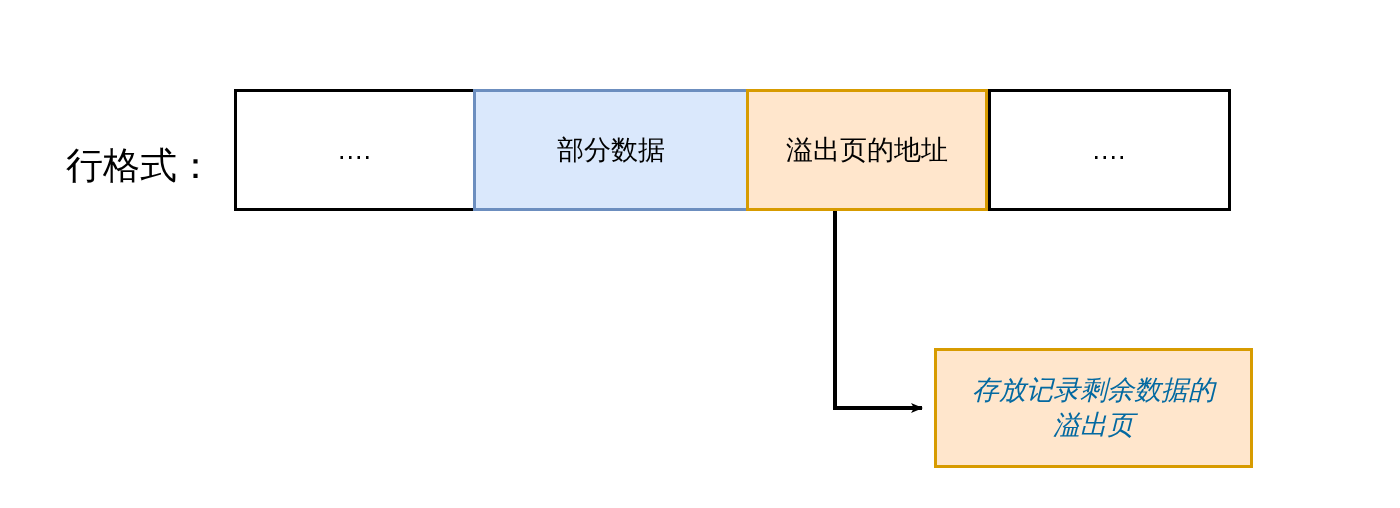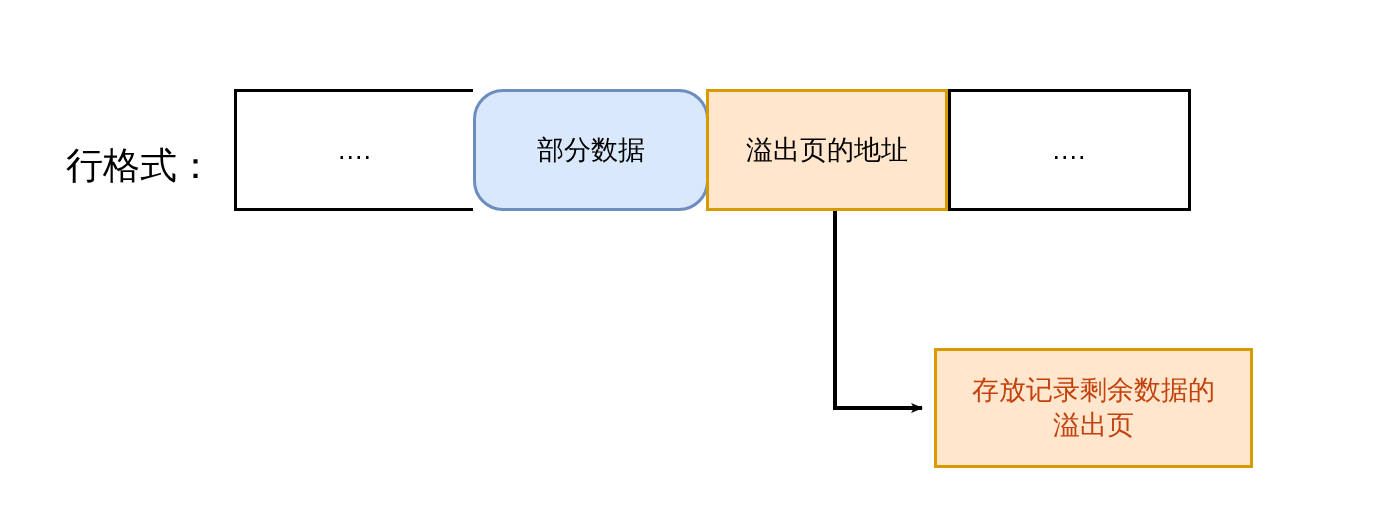--- a/index.html
+++ b/index.html
@@ -78,22 +78,23 @@
     height: 120px;
     box-sizing: border-box;
     background: #ffe6cc;
     border: 3px solid #d79b00;
     display: flex;
     align-items: center;
     justify-content: center;
     text-align: center;
     font-size: 27px;
     line-height: 1.28;
-    color: #c2410c;
+    color: #0369a1;
     padding: 12px 10px;
+    font-style: italic;
   }
 
   
   .connector {
     position: absolute;
     left: 0;
     top: 0;
     width: 1400px;
     height: 508px;
     pointer-events: none;
@@ -105,21 +106,21 @@
 <div id="canvas">
 
   <div class="row-label">行格式：</div>
 
   <div class="row-strip">
 
     <div class="cell cell-plain cell-left" style="width:239px;">
       <span class="dots">....</span>
     </div>
 
-    <div class="cell cell-blue" style="width:236px;border-radius:30px;">
+    <div class="cell cell-blue" style="width:276px;">
       <span>部分数据</span>
     </div>
 
     <div class="cell cell-orange" style="width:242px;justify-content:center;">
       <span>溢出页的地址</span>
     </div>
 
     <div class="cell cell-plain cell-right" style="width:243px;">
       <span class="dots">....</span>
     </div>

